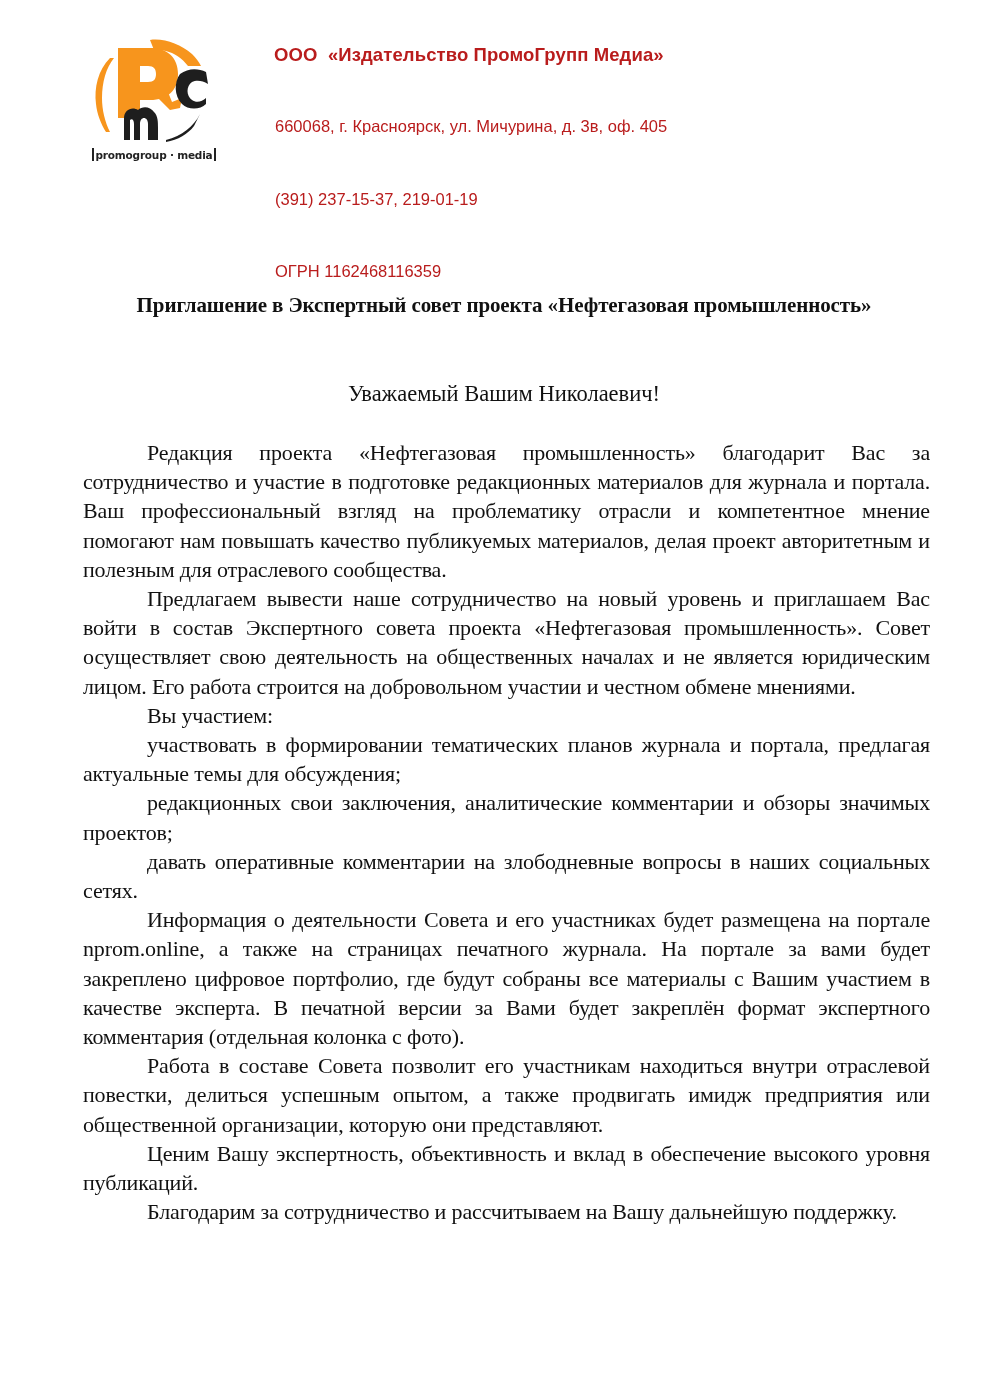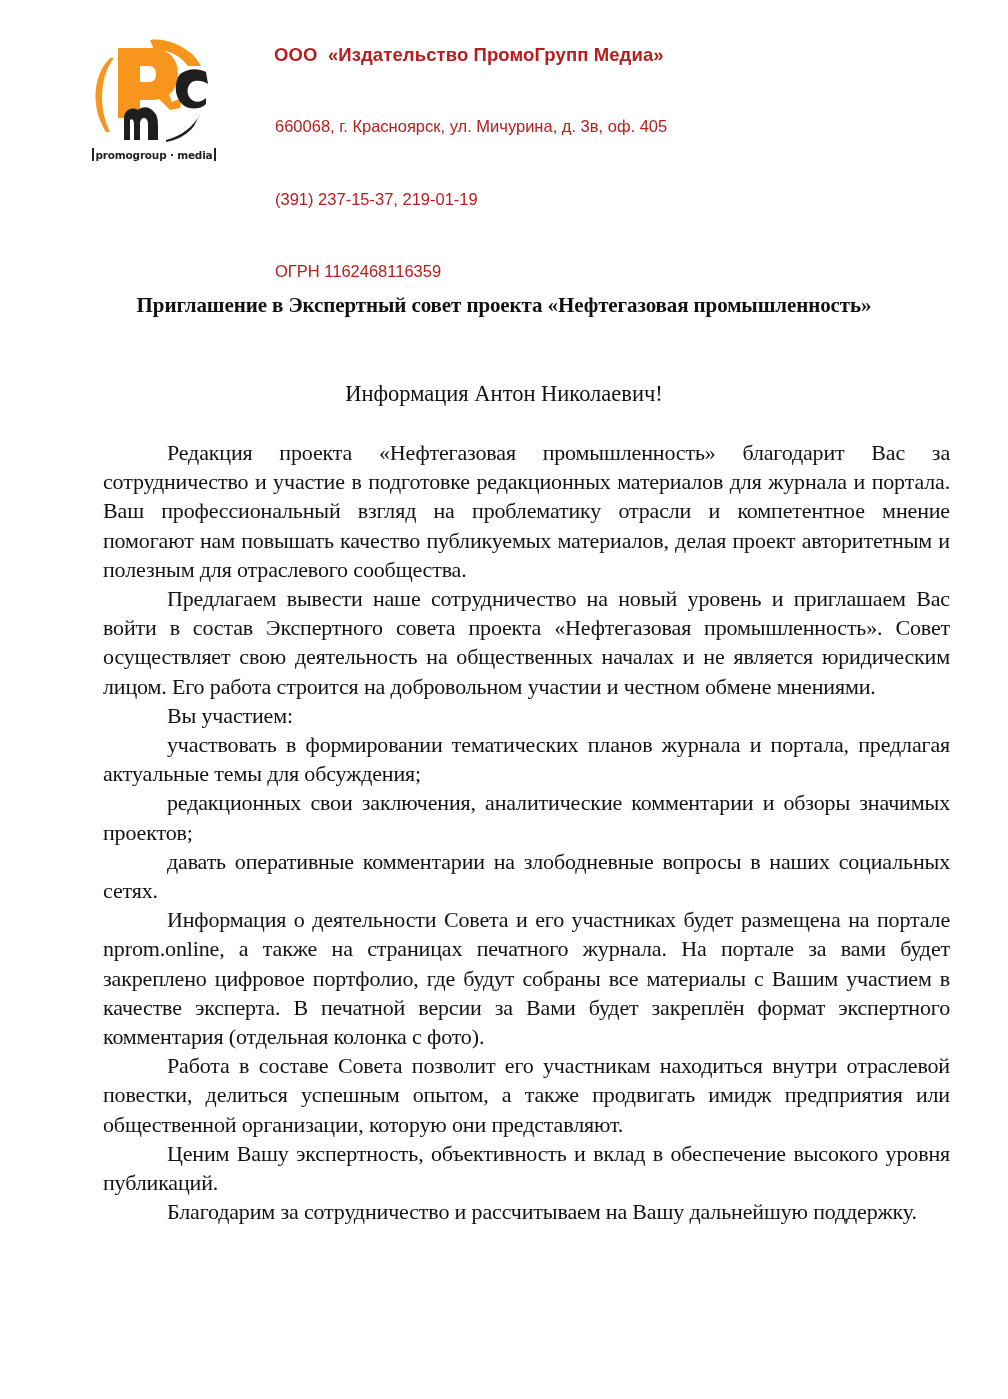--- a/index.html
+++ b/index.html
@@ -101,21 +101,20 @@
     }
     .body-text {
       position: absolute;
       left: 83px;
       top: 438px;
       width: 847px;
       font-family: "Liberation Serif", serif;
       font-size: 22px;
       line-height: 29.2px;
       letter-spacing: -0.15px;
-      margin-left: 20px;
     }
     .body-text p {
       margin: 0;
       text-indent: 64px;
       text-align: justify;
     }
   </style>
 </head>
 <body>
 
@@ -145,21 +144,21 @@
   <div class="company">
     <div class="company-name">ООО  «Издательство ПромоГрупп Медиа»</div>
     <div class="company-line">660068, г. Красноярск, ул. Мичурина, д. 3в, оф. 405</div>
     <div class="company-line">(391) 237-15-37, 219-01-19</div>
     <div class="company-line">ОГРН 1162468116359</div>
   </div>
 </div>
 
 <div class="title">Приглашение в Экспертный совет проекта «Нефтегазовая промышленность»</div>
 
-<div class="salutation">Информация Антон Николаевич!</div>
+<div class="salutation">Уважаемый Вашим Николаевич!</div>
 
 <div class="body-text">
   <p>Редакция проекта «Нефтегазовая промышленность» благодарит Вас за сотрудничество и участие в подготовке редакционных материалов для журнала и портала. Ваш профессиональный взгляд на проблематику отрасли и компетентное мнение помогают нам повышать качество публикуемых материалов, делая проект авторитетным и полезным для отраслевого сообщества.</p>
   <p>Предлагаем вывести наше сотрудничество на новый уровень и приглашаем Вас войти в состав Экспертного совета проекта «Нефтегазовая промышленность». Совет осуществляет свою деятельность на общественных началах и не является юридическим лицом. Его работа строится на добровольном участии и честном обмене мнениями.</p>
   <p>Вы участием:</p>
   <p>участвовать в формировании тематических планов журнала и портала, предлагая актуальные темы для обсуждения;</p>
   <p>редакционных свои заключения, аналитические комментарии и обзоры значимых проектов;</p>
   <p>давать оперативные комментарии на злободневные вопросы в наших социальных сетях.</p>
   <p>Информация о деятельности Совета и его участниках будет размещена на портале nprom.online, а также на страницах печатного журнала. На портале за вами будет закреплено цифровое портфолио, где будут собраны все материалы с Вашим участием в качестве эксперта. В печатной версии за Вами будет закреплён формат экспертного комментария (отдельная колонка с фото).</p>
   <p>Работа в составе Совета позволит его участникам находиться внутри отраслевой повестки, делиться успешным опытом, а также продвигать имидж предприятия или общественной организации, которую они представляют.</p>

